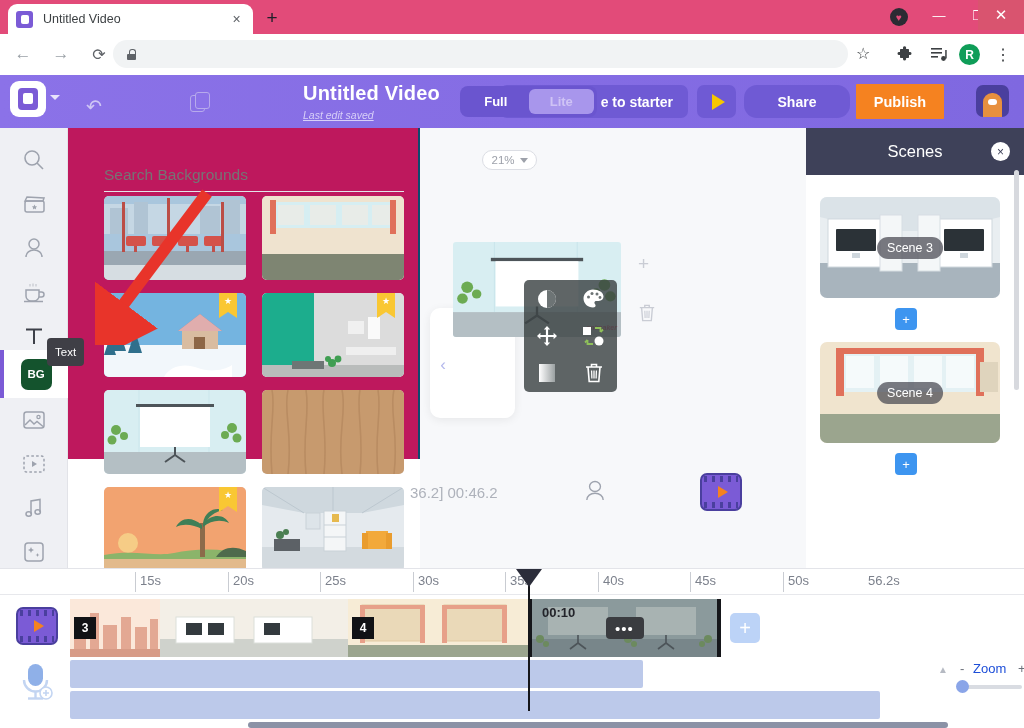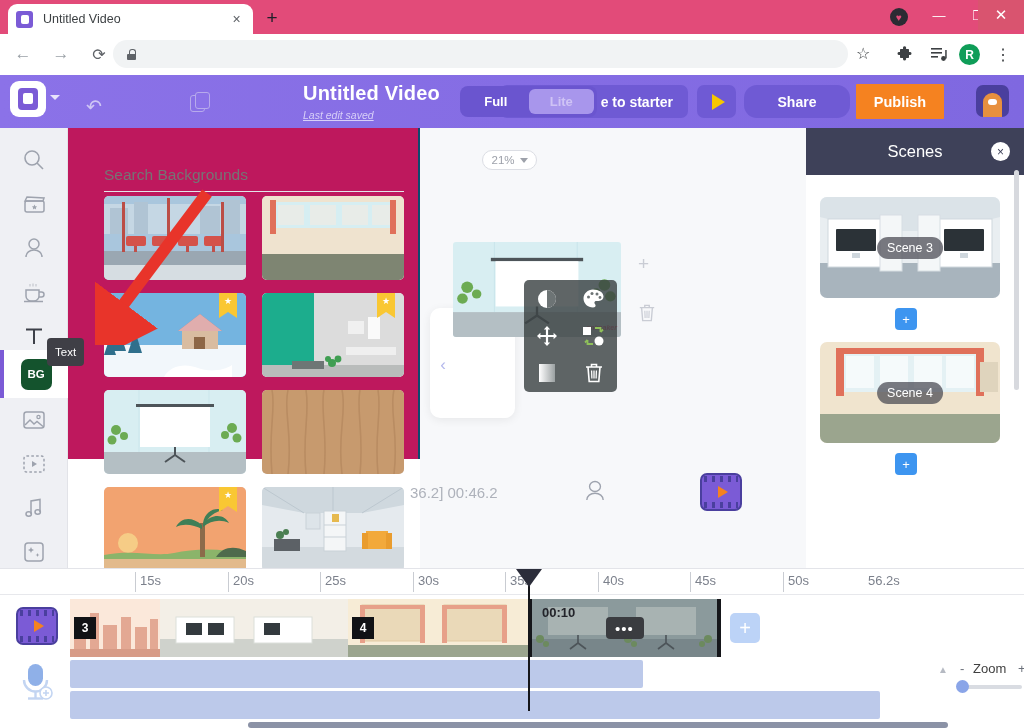--- a/index.html
+++ b/index.html
@@ -437,21 +437,21 @@
     position: absolute; left: -12px; top: 0; width: 26px; height: 18px;
     background: #2b2d3a; clip-path: polygon(0 0, 100% 0, 50% 100%);
   }
   #zoom-ctl {
     position: absolute; left: 938px; top: 92px; width: 86px; height: 40px;
   }
   #zoom-collapse {
     position: absolute; left: 0; top: 3px; color: #b6bac3; font-size: 10px;
   }
   #zoom-minus { position: absolute; left: 22px; top: 0; font-size: 13px; color: #6b707a; }
-  #zoom-label { position: absolute; left: 35px; top: 0; font-size: 13px; color: #404040; }
+  #zoom-label { position: absolute; left: 35px; top: 0; font-size: 13px; color: #1d4ed8; }
   #zoom-plus { position: absolute; left: 80px; top: 0; font-size: 13px; color: #6b707a; }
   #zoom-track {
     position: absolute; left: 22px; top: 24px; width: 62px; height: 4px;
     background: #d9dce2; border-radius: 2px;
   }
   #zoom-knob {
     position: absolute; left: 18px; top: 19px; width: 13px; height: 13px;
     border-radius: 50%; background: #8aa5e8;
   }
   #h-scroll {

